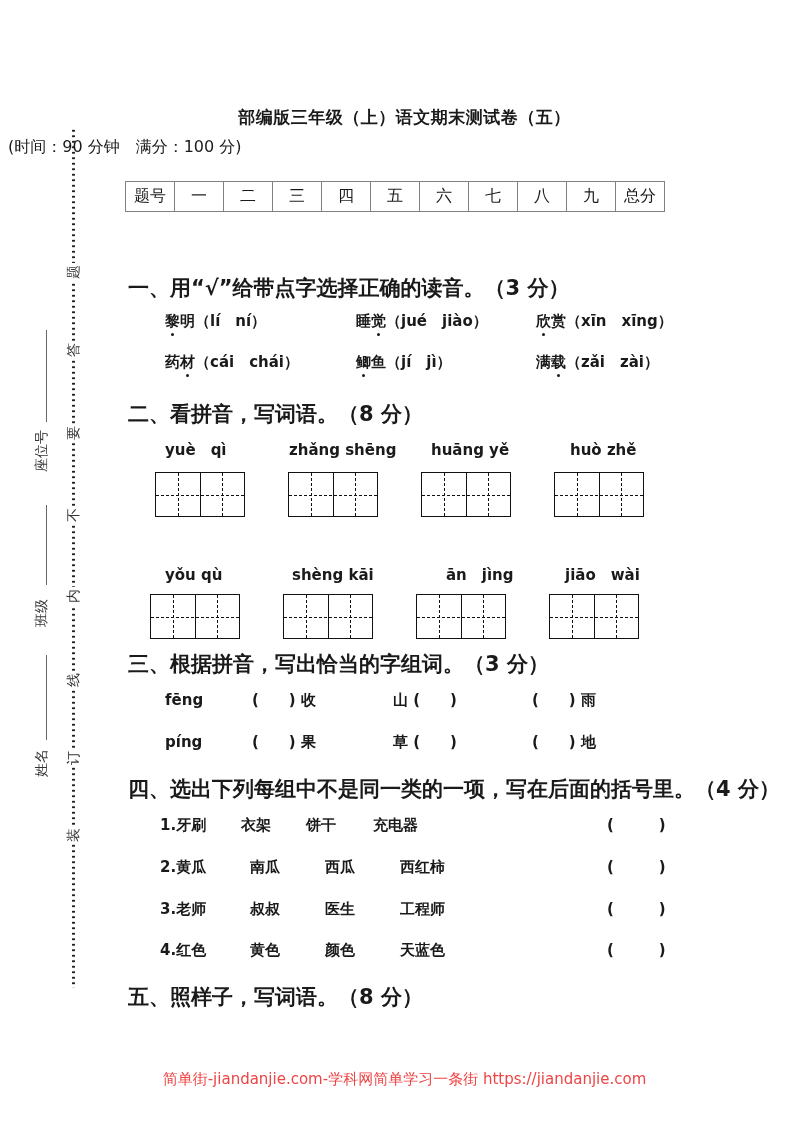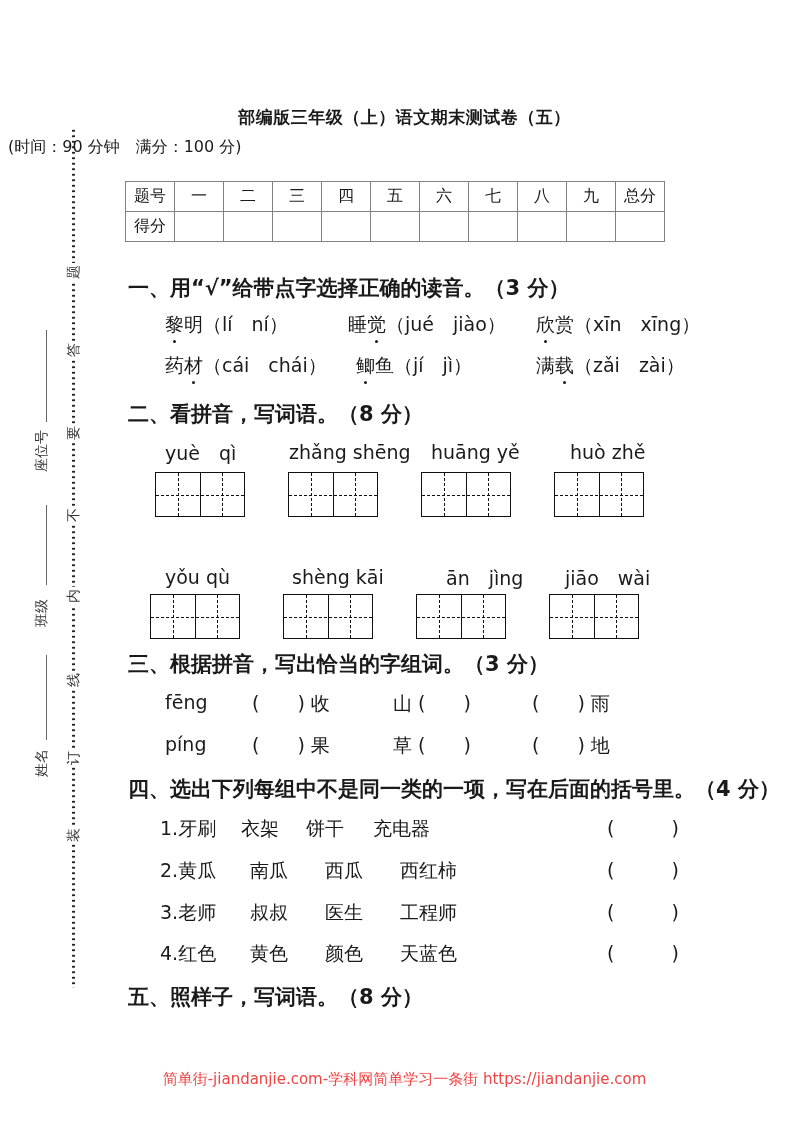--- a/index.html
+++ b/index.html
@@ -7,21 +7,21 @@
          font-family: "DejaVu Sans", "Liberation Sans", sans-serif; color:#1a1a1a; }
   .abs { position:absolute;margin-left:8px; }
   .title { left:0; width:793px; top:106px; text-align:center; font-size:17px; font-weight:bold; letter-spacing:0.5px; }
   .subtitle { left:0; width:793px; top:137px; text-align:left; font-size:16px; }
 
   table.score { position:absolute; left:125px; top:181px; border-collapse:collapse; }
   table.score td { border:1px solid #808080; height:29px; width:48px; text-align:center; font-size:16px; padding:0; }
   table.score td.head { width:48px; }
 
   .sec-title { left:120px; font-size:21px; font-weight:bold; white-space:nowrap; }
-  .txt { font-size:19px; white-space:nowrap; }
+  .txt { font-size:15px; white-space:nowrap;font-weight:bold; }
   .dot { position:relative; display:inline-block; }
   .dot::after { content:""; position:absolute; left:50%; bottom:-5px; width:3px; height:3px; margin-left:-1.5px; border-radius:50%; background:#1a1a1a; }
 
   .grid { position:absolute; width:90px; height:45px; border:1.3px solid #111; box-sizing:border-box; }
   .grid .mid { position:absolute; left:50%; top:0; bottom:0; border-left:1.3px solid #111; }
   .grid .v1 { position:absolute; left:25%; top:0; bottom:0; border-left:1px dashed #111; }
   .grid .v2 { position:absolute; left:75%; top:0; bottom:0; border-left:1px dashed #111; }
   .grid .h { position:absolute; top:50%; left:0; right:0; border-top:1px dashed #111; }
 
   .margin-dots { position:absolute; left:72px; top:128px; height:860px; width:3px;
@@ -65,42 +65,29 @@
     <td>二</td>
     <td>三</td>
     <td>四</td>
     <td>五</td>
     <td>六</td>
     <td>七</td>
     <td>八</td>
     <td>九</td>
     <td>总分</td>
   </tr>
-  <tr>
-    <td class="head">得分</td>
-    <td></td>
-    <td></td>
-    <td></td>
-    <td></td>
-    <td></td>
-    <td></td>
-    <td></td>
-    <td></td>
-    <td></td>
-    <td></td>
-  </tr>
 </tbody>
   </table>
 
 <div class="abs sec-title" style="top:274px">一、用“√”给带点字选择正确的读音。（3 分）</div>
 
 <div class="abs txt" style="left:157px;top:312px">
   <span class="dot">黎</span><span>明</span><span>（lí　ní）</span>
 </div>
-<div class="abs txt" style="left:340px;top:312px">
+<div class="abs txt" style="left:348px;top:312px">
   <span>睡</span><span class="dot">觉</span><span>（jué　jiào）</span>
 </div>
 <div class="abs txt" style="left:528px;top:312px">
   <span class="dot">欣</span><span>赏</span><span>（xīn　xīng）</span>
 </div>
 <div class="abs txt" style="left:157px;top:353px">
   <span>药</span><span class="dot">材</span><span>（cái　chái）</span>
 </div>
 <div class="abs txt" style="left:348px;top:353px">
   <span class="dot">鲫</span><span>鱼</span><span>（jí　jì）</span>

